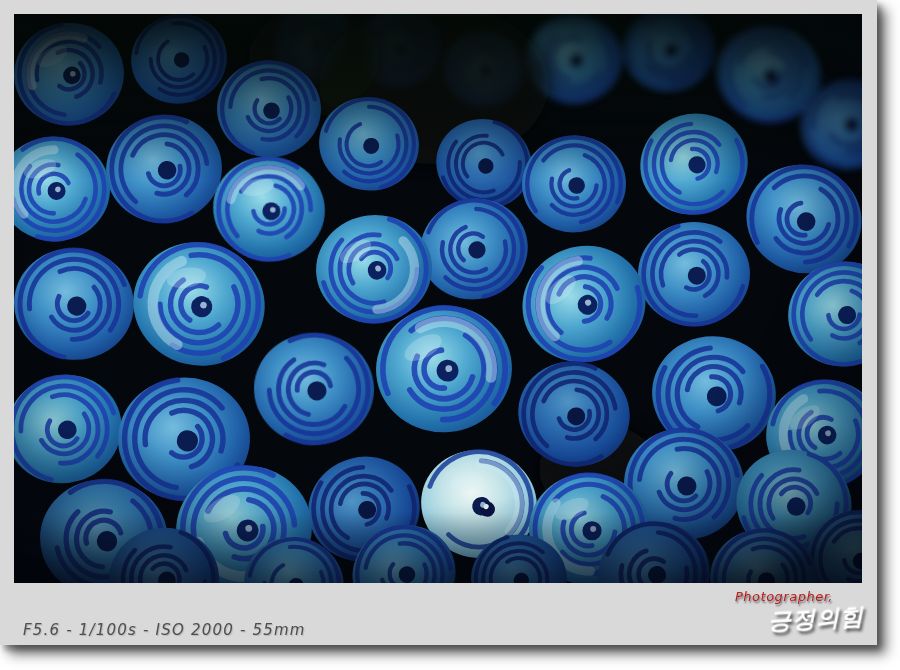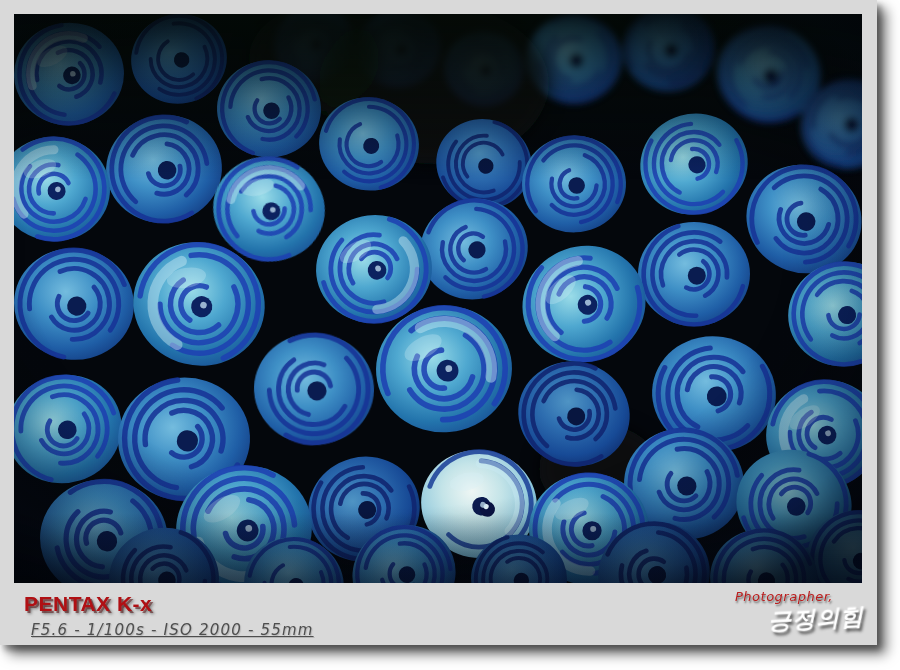--- a/index.html
+++ b/index.html
@@ -18,26 +18,25 @@
   }
   .photo-frame svg{display:block;}
   .caption-camera{
     position:absolute;left:24px;top:592px;
     font-family:"Liberation Sans",sans-serif;
     font-weight:bold;font-size:21px;letter-spacing:0.5px;
     color:#b01014;
     text-shadow:2px 2px 0 rgba(84,16,16,0.55), 3px 3px 3px rgba(45,45,45,0.55);
   }
   .caption-exif{
-    position:absolute;left:31px;top:621px;
+    position:absolute;left:23px;top:621px;
     font-family:"DejaVu Sans",sans-serif;
     font-style:italic;font-size:15px;letter-spacing:1.2px;
     color:#4e4e4e;
     text-shadow:1px 1px 1px rgba(120,120,120,0.35);
-    text-decoration:underline;
   }
   .caption-photographer{
     position:absolute;left:735px;top:589px;
     font-family:"DejaVu Sans",sans-serif;
     font-style:italic;font-size:13px;letter-spacing:0.5px;
     color:#b91c1c;
     text-shadow:1px 2px 2px rgba(95,95,95,0.95), 0 0 1px rgba(255,255,255,0.5);
   }
   .caption-signature{
     position:absolute;left:752px;top:604px;width:112px;text-align:right;
@@ -541,18 +540,17 @@
             <path d="M -13.7 -34.7 A 37.3 37.3 0 1 1 -13.0 34.9" fill="none" stroke="#173396" stroke-width="4.1" stroke-linecap="round" opacity="0.88"></path>
             <path d="M 23.1 -18.4 A 29.5 29.5 0 1 1 -28.8 6.4" fill="none" stroke="#173396" stroke-width="4.1" stroke-linecap="round" opacity="0.88"></path>
             <path d="M 17.9 12.3 A 21.8 21.8 0 1 1 -15.5 -15.2" fill="none" stroke="#173396" stroke-width="4.1" stroke-linecap="round" opacity="0.88"></path>
             <circle cx="2.5" cy="1.5" r="8.0" fill="#0a1c50"></circle>
           </g>
           <rect x="0" y="0" width="848" height="165" fill="url(#topfade)"></rect>
           <rect x="0" y="499" width="848" height="70" fill="url(#botfade)"></rect>
           <rect x="0" y="0" width="848" height="569" fill="url(#vig)"></rect>
         </svg>
     </div>
-    <div class="caption-camera">PENTAX K-x</div>
     <div class="caption-exif">F5.6 - 1/100s - ISO 2000 - 55mm</div>
     <div class="caption-photographer">Photographer,</div>
     <div class="caption-signature">긍정의힘</div>
   </div>
 </div>
 
 </body></html>

